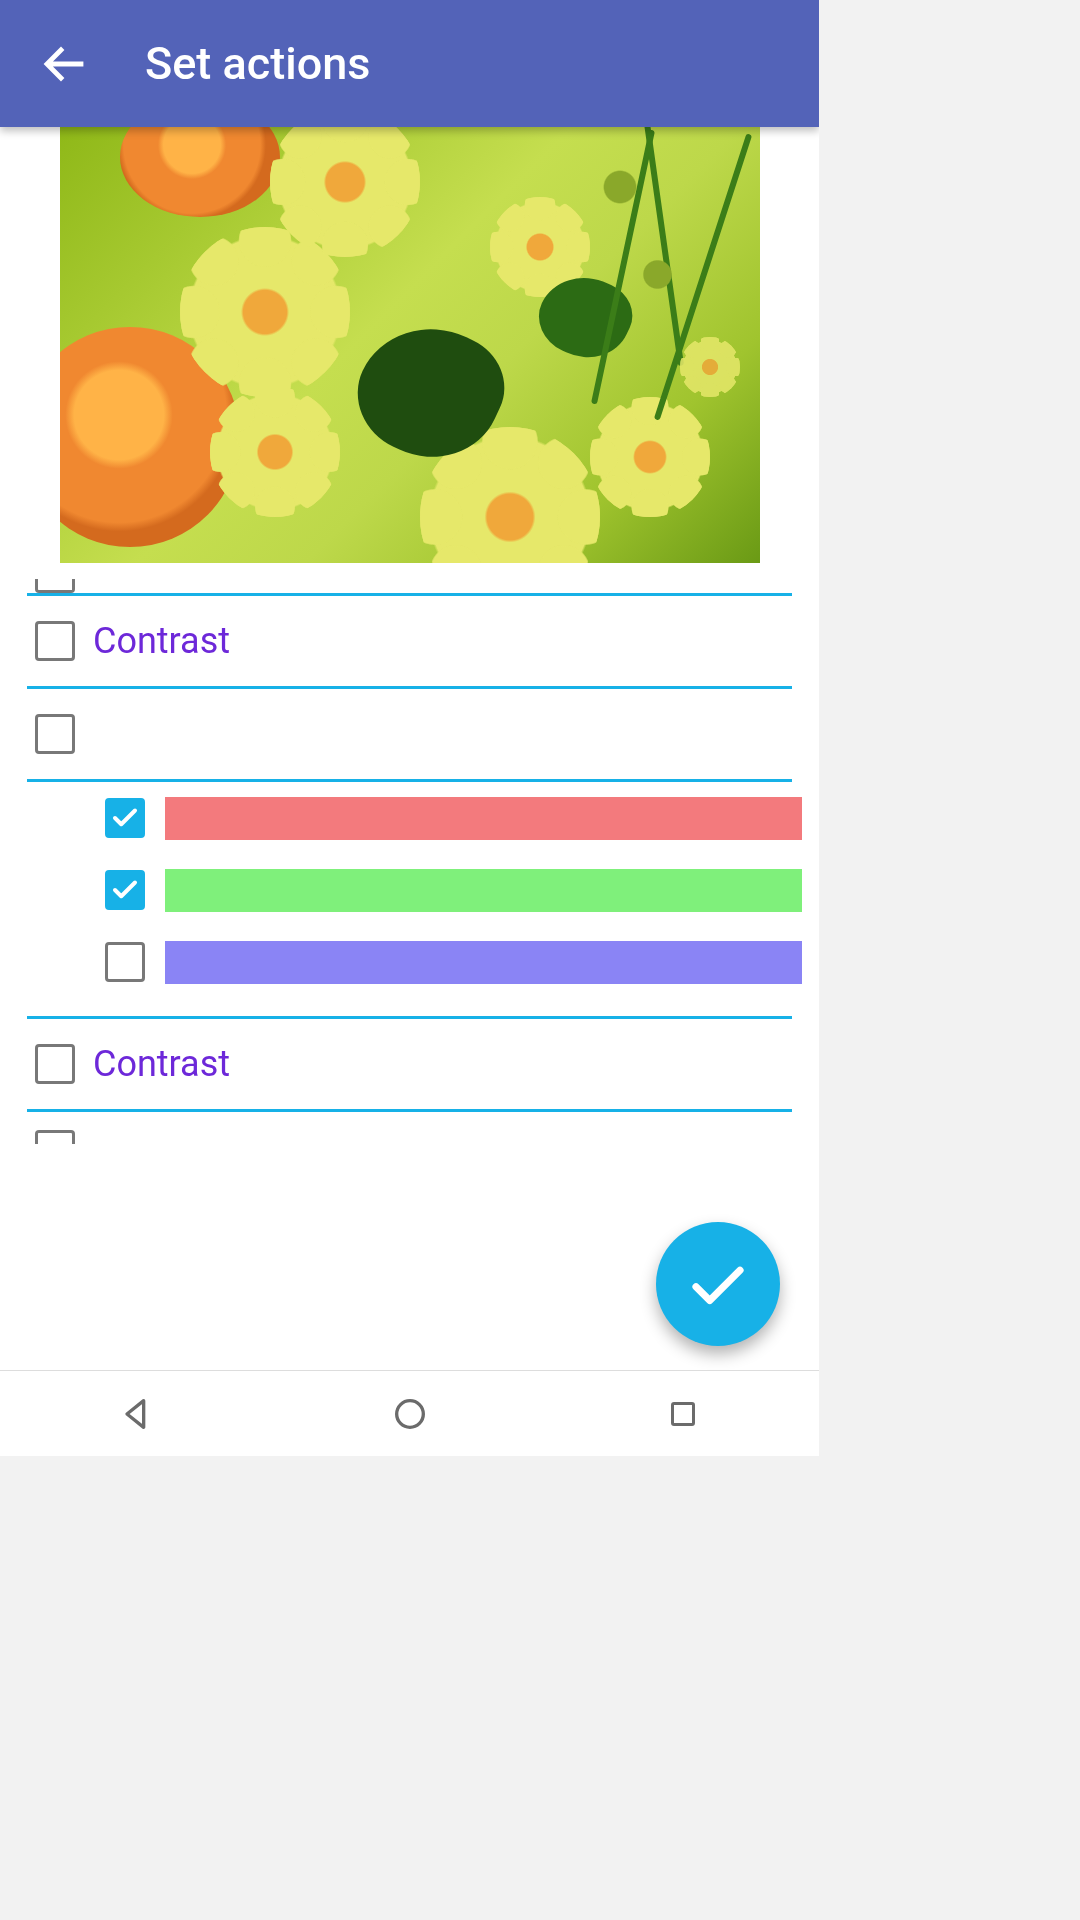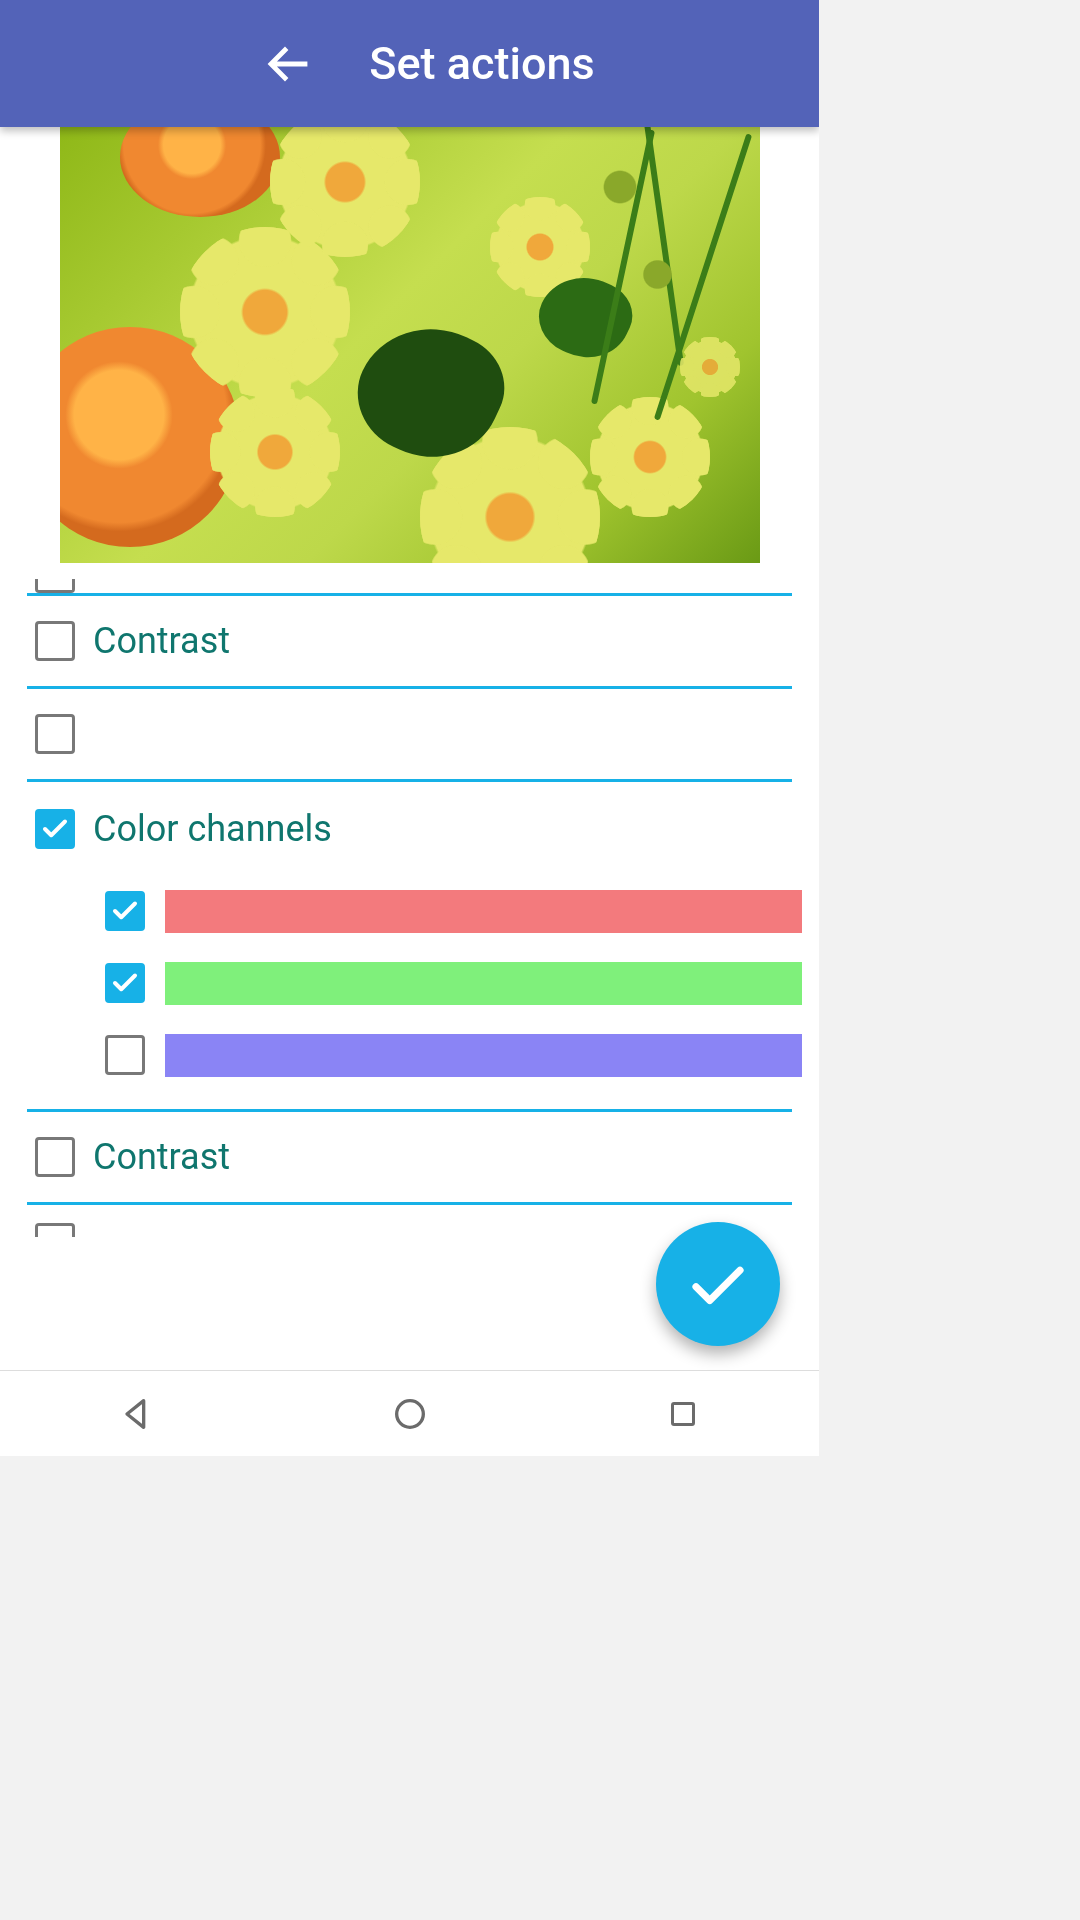--- a/index.html
+++ b/index.html
@@ -2,21 +2,21 @@
 <html><head>
 <meta charset="utf-8">
 <style>
   * { box-sizing: border-box; margin: 0; padding: 0; }
   html, body { width: 819px; height: 1456px; font-family: Roboto, Arial, sans-serif; background: #f2f2f2; overflow: hidden; }
 
   .app-bar {
     height: 127px; width: 100%; background: #5363b8;
     display: flex; align-items: center; padding-left: 30px;
     box-shadow: 0 4px 8px rgba(0,0,0,0.25);
-    position: relative; z-index: 10; justify-content: center;
+    position: relative; z-index: 10;
   }
   .back-btn { width: 70px; height: 70px; display: flex; align-items: center; justify-content: center; cursor: pointer; }
   .app-title { color: #fff; font-size: 45px; font-weight: 500; margin-left: 45px; }
 
   .preview-wrap { background: #fff; padding-top: 0; }
   .preview {
     width: 700px; height: 436px; margin: 0 auto; position: relative; overflow: hidden;
     background: linear-gradient(135deg, #8fb818 0%, #a6c930 20%, #c5de4f 45%, #bdd84a 60%, #a0c42e 80%, #6a9a15 100%);
   }
   
@@ -39,21 +39,21 @@
 
   .cb {
     width: 40px; height: 40px; border: 3px solid #787878; border-radius: 4px;
     margin-left: 8px; flex-shrink: 0; display:flex; align-items:center; justify-content:center;
     cursor: pointer;
   }
   .cb.checked { background:#17b1e7; border-color:#17b1e7; }
   .cb.checked svg { display:block; }
   .cb svg { display:none; }
 
-  .lbl { font-size: 36px; color:#0f766e; margin-left: 18px; }
+  .lbl { font-size: 36px; color:#6d28d9; margin-left: 18px; }
 
   .sub { display:flex; align-items:center; height:72px; margin-left: 78px; }
   .sub .cb { margin-left:0; }
   .swatch { flex:1; height:43px; margin-left:20px; margin-right: -10px; }
 
   .color-channels-block { border-bottom: 3px solid #17b1e7; padding-bottom: 18px; }
   .color-channels-head { display:flex; align-items:center; height:93px; }
 
   .fab {
     position:absolute; right:39px; bottom: 110px; width:124px; height:124px; border-radius:50%;
@@ -122,28 +122,20 @@
     </div>
 
     <div class="row row-main">
       <div class="cb">
         
       </div>
     </div>
 
 
     <div class="color-channels-block">
-      <div class="color-channels-head">
-        <div class="cb checked">
-          <svg width="30" height="30" viewBox="0 0 24 24" fill="none" stroke="#fff" stroke-width="3.2" stroke-linecap="round" stroke-linejoin="round">
-              <polyline points="4 12 9 17 20 6"></polyline>
-            </svg>
-        </div>
-        <div class="lbl">Color channels</div>
-      </div>
 
       <div class="sub">
         <div class="cb checked">
           <svg width="30" height="30" viewBox="0 0 24 24" fill="none" stroke="#fff" stroke-width="3.2" stroke-linecap="round" stroke-linejoin="round">
               <polyline points="4 12 9 17 20 6"></polyline>
             </svg>
         </div>
         <div class="swatch" style="background:#f37a7d"></div>
       </div>
 

